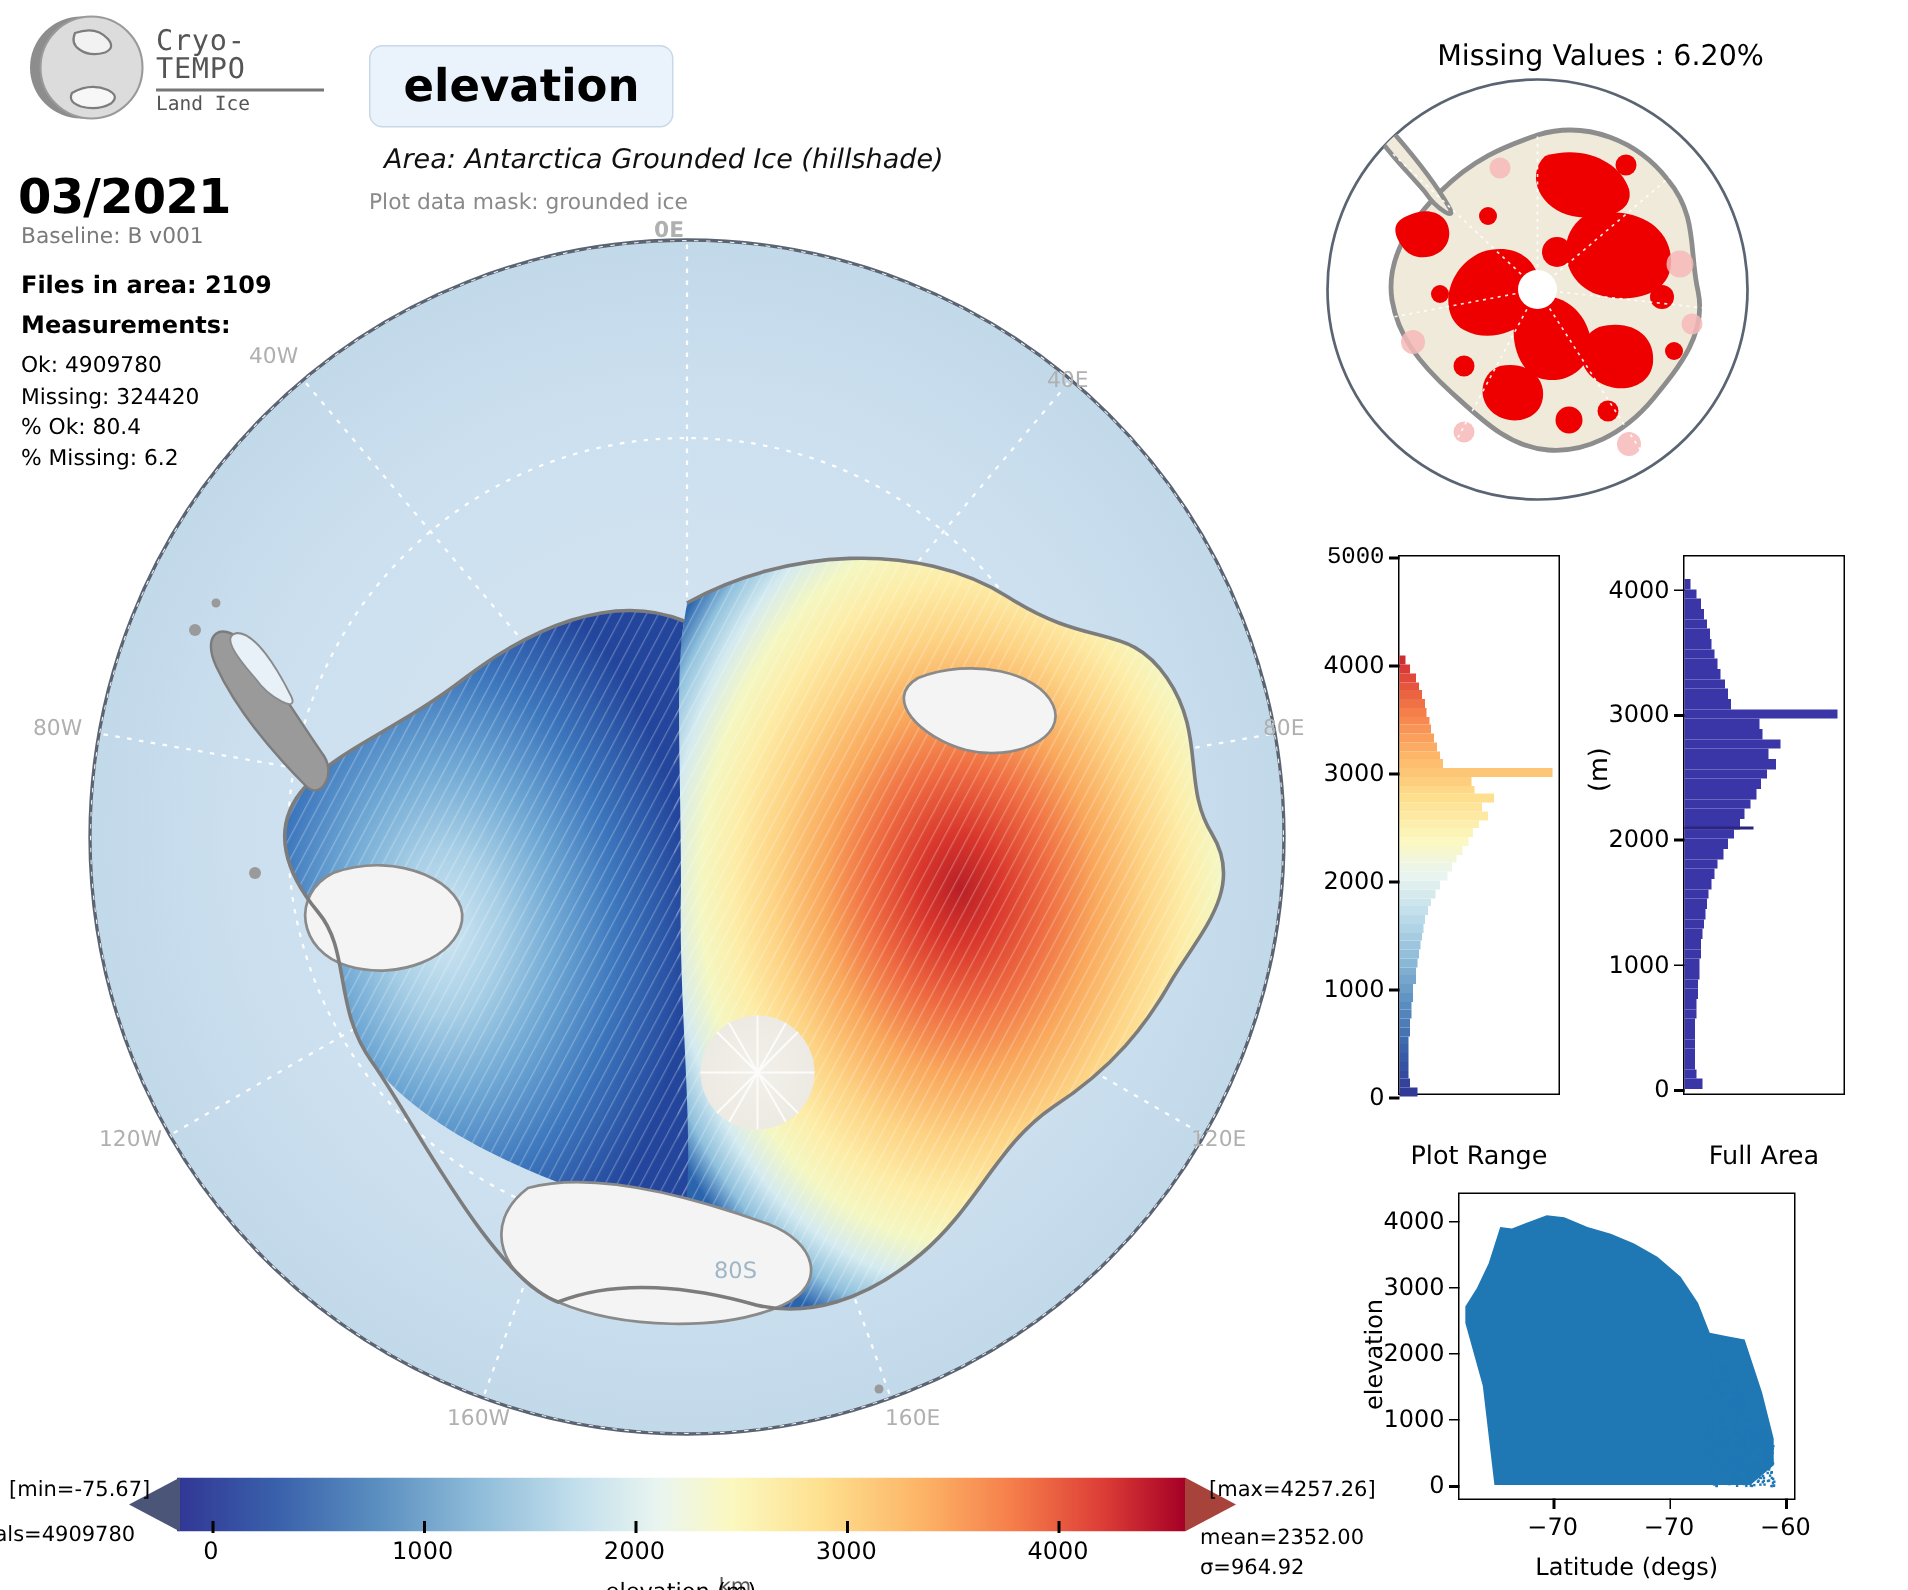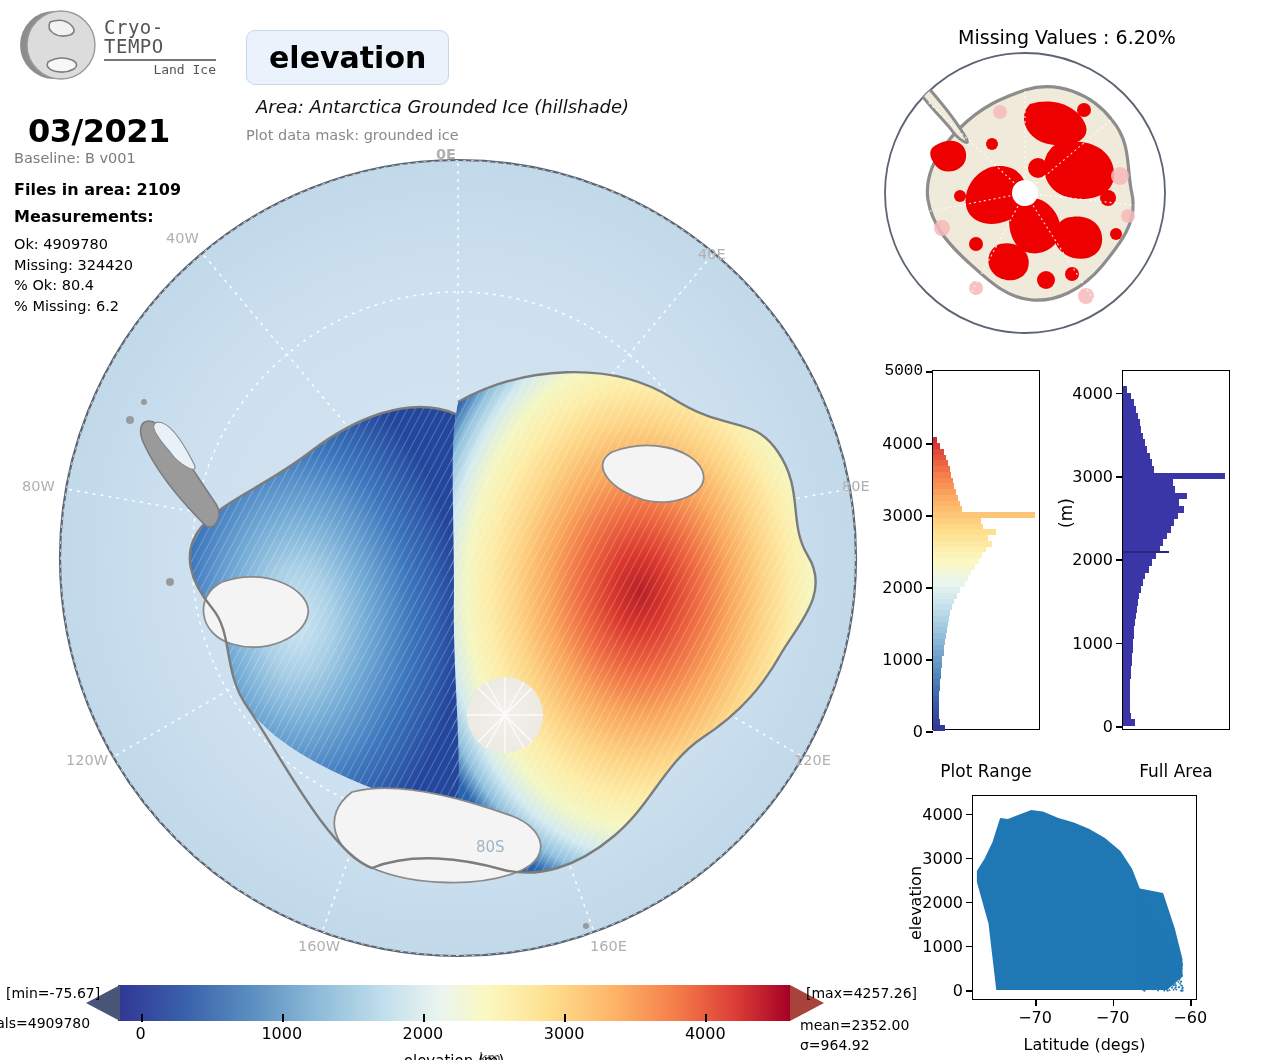--- a/index.html
+++ b/index.html
@@ -7,23 +7,23 @@
        font-family:"DejaVu Sans","Liberation Sans",sans-serif;color:#000;}
   .abs{position:absolute;}
 
   
   #logo{left:14px;top:6px;width:200px;height:78px;}
   #logo-wordmark{position:absolute;left:90px;top:12px;width:112px;}
   .wm-main{font-family:"DejaVu Sans Mono","Liberation Mono",monospace;
            font-size:19px;color:#555;letter-spacing:.5px;line-height:1;}
   .wm-rule{height:2px;background:#777;margin:3px 0 2px 0;}
   .wm-sub{font-family:"DejaVu Sans Mono","Liberation Mono",monospace;
-          font-size:13px;color:#555;text-align:right;line-height:1;}
-
-  #date{left:28px;top:112px;font-size:32px;font-weight:bold;letter-spacing:-.5px;}
+          font-size:13px;color:#555;line-height:1;}
+
+  #date{left:12px;top:112px;font-size:32px;font-weight:bold;letter-spacing:-.5px;}
   #baseline{left:14px;top:150px;font-size:14.5px;color:#7b7b7b;}
   #files{left:14px;top:180px;font-size:16px;font-weight:bold;}
   #meas-h{left:14px;top:207px;font-size:16px;font-weight:bold;}
   #meas-list{left:14px;top:234px;font-size:14.5px;line-height:20.5px;}
 
   #badge{left:246px;top:30px;padding:9px 22px;border:1px solid #c8d8e8;
          border-radius:9px;background:#eaf3fb;font-size:30px;font-weight:bold;}
   #area-title{left:256px;top:96px;font-size:18px;color:#111;font-style:italic;}
   #mask-sub{left:246px;top:127px;font-size:14.5px;color:#8a8a8a;}
 

